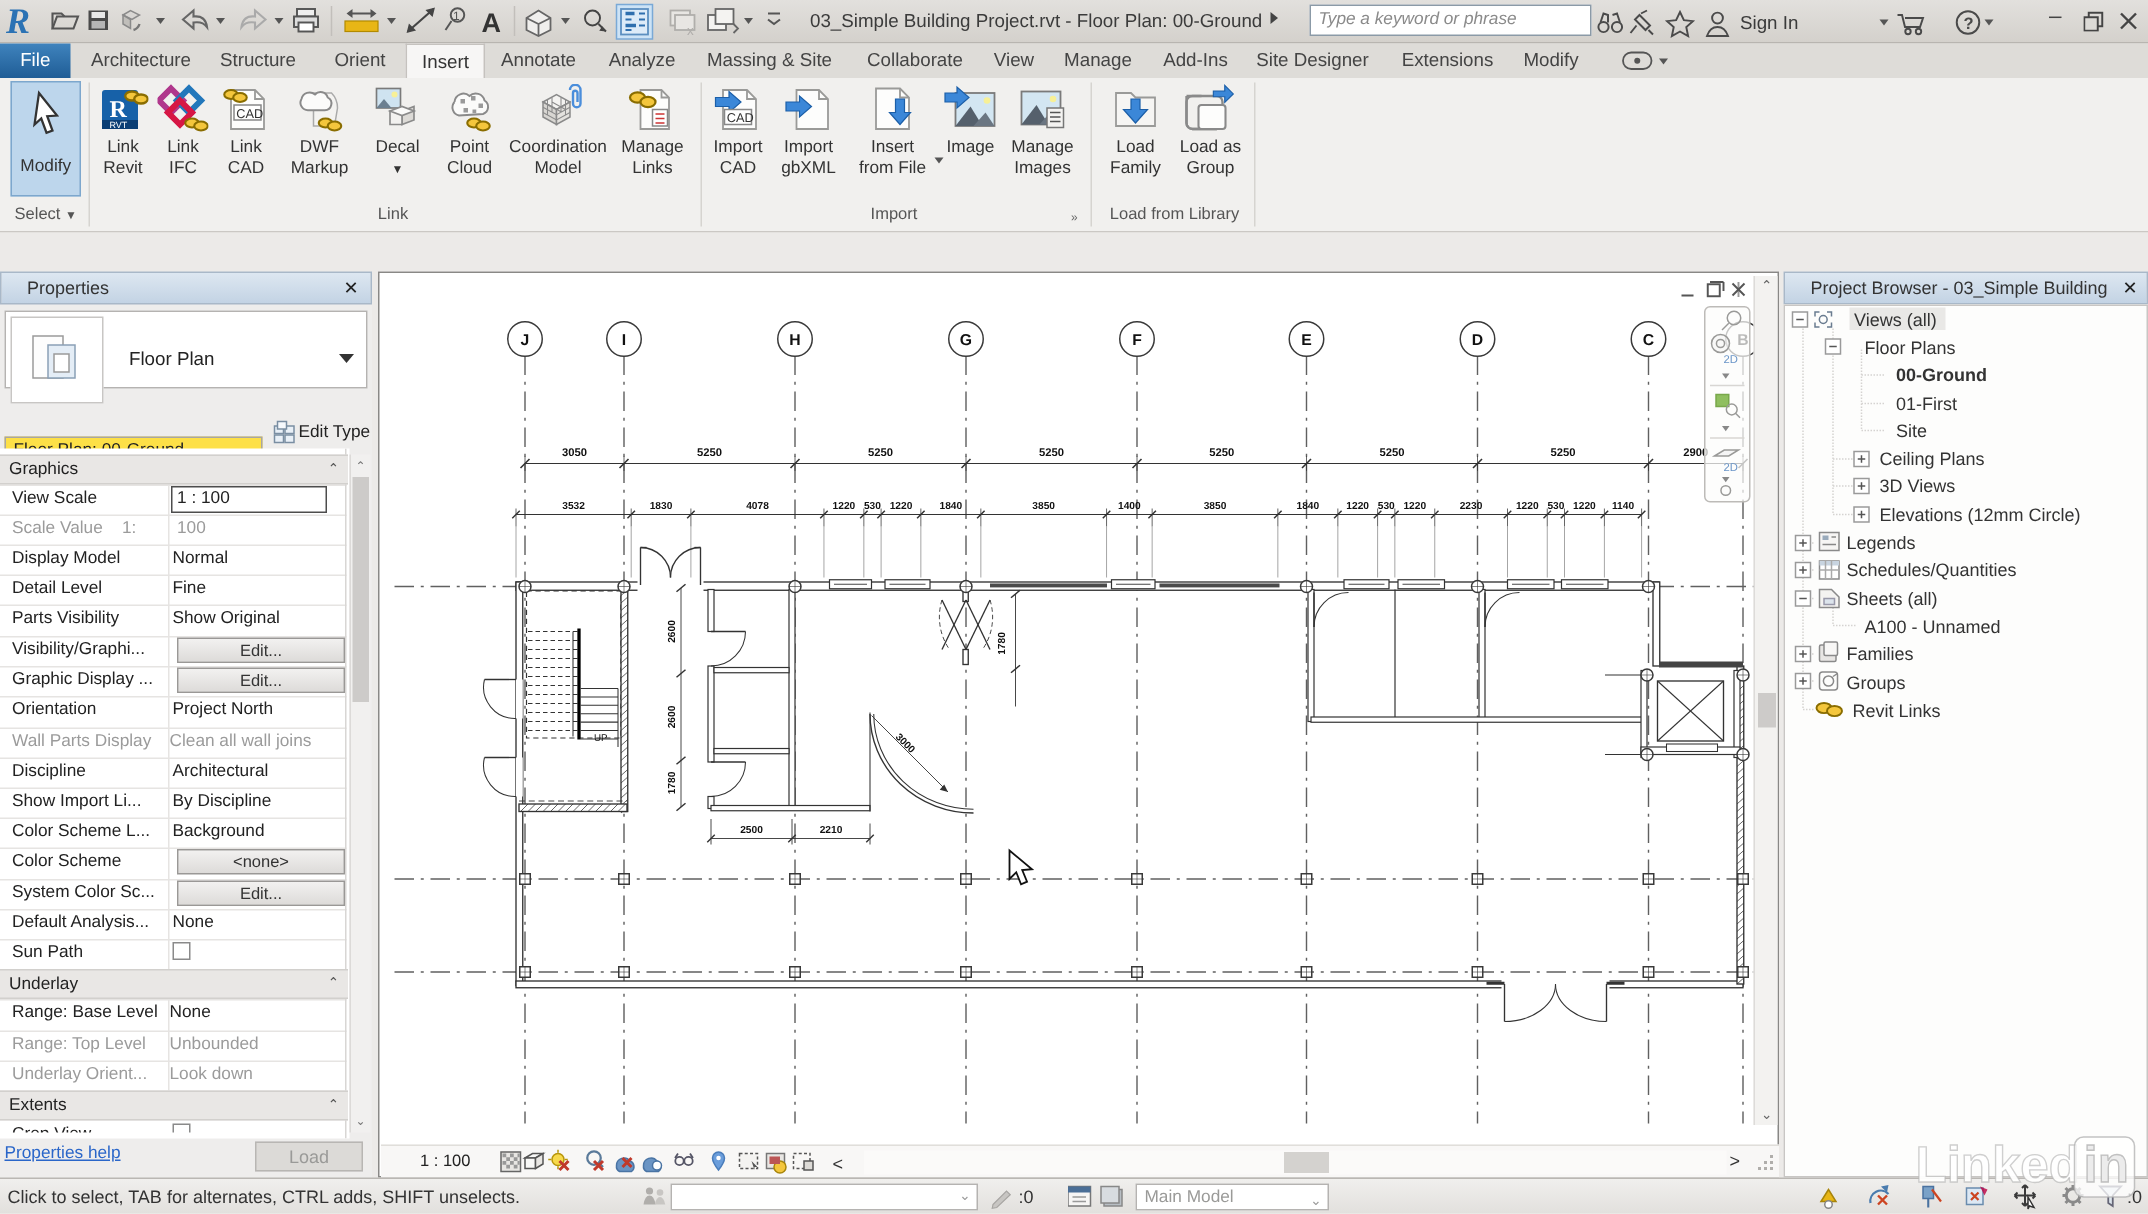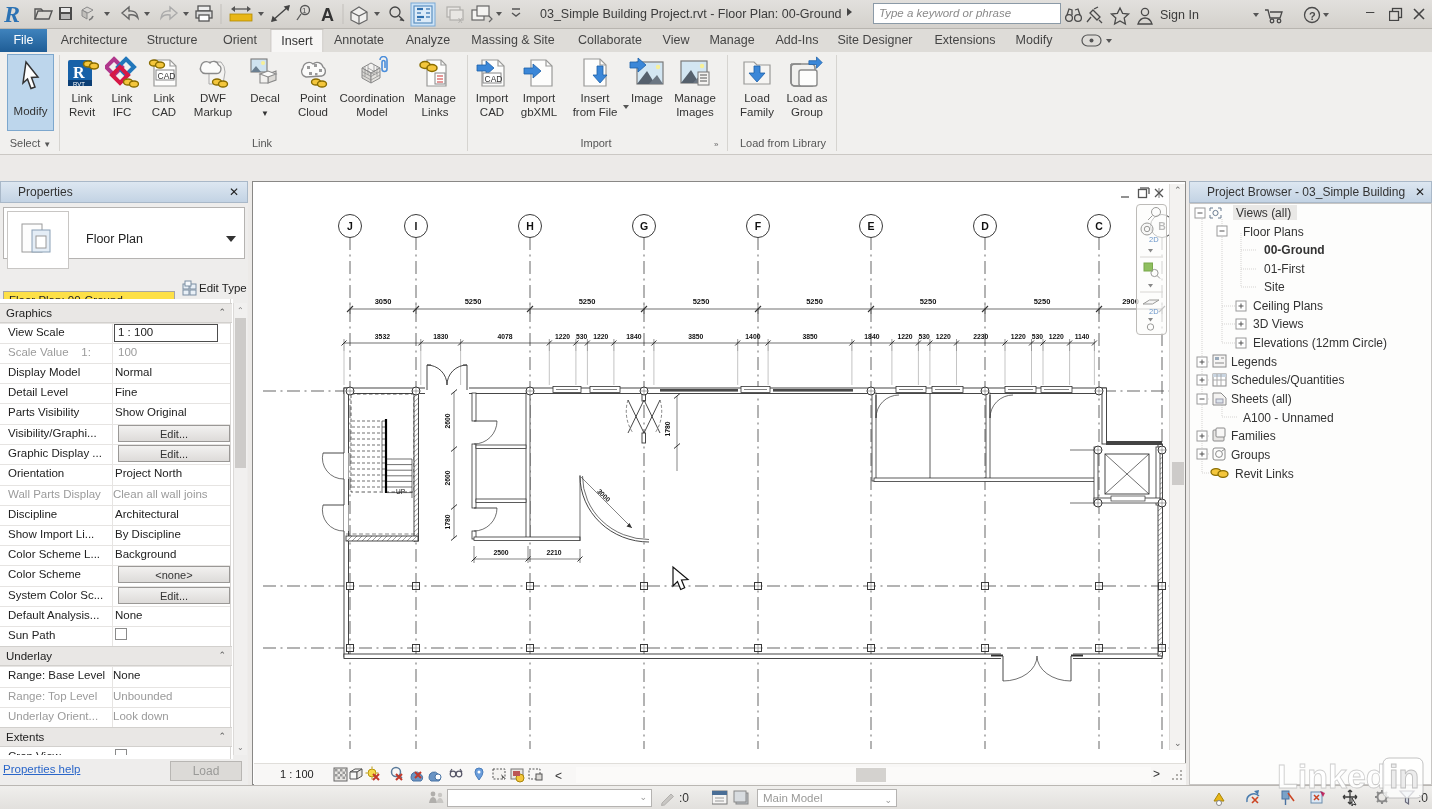--- a/index.html
+++ b/index.html
@@ -1293,20 +1293,21 @@
         <g stroke="#8a6d00" stroke-width="1.3" fill="#f4c63c">
             <ellipse cx="27" cy="269" rx="5" ry="3.4"></ellipse>
             <ellipse cx="34" cy="271" rx="5" ry="3.4"></ellipse>
           </g>
         <text x="46" y="275">Revit Links</text>
       </g>
     </svg>
   </div>
 </div>
 <div id="statusbar" class="abs">
+  <div class="abs" style="left:5px;top:5px">Click to select, TAB for alternates, CTRL adds, SHIFT unselects.</div>
   <svg class="abs" style="left:428px;top:4px" width="18" height="16">
       <g fill="#b0aeab">
         <circle cx="5" cy="4" r="2.4"></circle>
         <path d="M1 13 q1 -6 4 -6 q3 0 4 6 Z"></path>
         <circle cx="12" cy="5" r="2.2" fill="#c8c6c3"></circle>
         <path d="M8.5 13 q1 -5 3.5 -5 q2.5 0 3.5 5 Z" fill="#c8c6c3"></path>
       </g>
     </svg>
   <div class="abs" style="left:447px;top:3px;width:205px;height:18px;background:#fff;border:1px solid #b5b3b1">
     <span style="position:absolute;right:4px;top:2px;color:#999;font-size:9px">⌄</span>
@@ -1318,21 +1319,21 @@
   <svg class="abs" style="left:712px;top:4px" width="40" height="16">
     <rect x="0" y="1" width="15" height="13" fill="#f6f5f4" stroke="#777" stroke-width="1"></rect>
       <rect x="0" y="1" width="15" height="4" fill="#4a6e96"></rect>
       <line x1="3" y1="8" x2="12" y2="8" stroke="#999"></line>
       <line x1="3" y1="11" x2="12" y2="11" stroke="#999"></line>
     <g transform="translate(22,0)">
         <rect x="2" y="3" width="12" height="11" fill="#b8bec4" stroke="#888"></rect>
         <rect x="0" y="1" width="12" height="11" fill="#d8dce0" stroke="#888"></rect>
       </g>
   </svg>
-  <div class="abs" style="left:757px;top:3px;width:140px;height:18px;background:#fff;border:1px solid #b5b3b1;color:#9a9a98;font-size:11.5px;line-height:17px;padding-left:5px">Main Model
+  <div class="abs" style="left:757px;top:3px;width:129px;height:18px;background:#fff;border:1px solid #b5b3b1;color:#9a9a98;font-size:11.5px;line-height:17px;padding-left:5px">Main Model
     <span style="position:absolute;right:4px;top:2px;color:#999;font-size:9px">⌄</span></div>
   <svg class="abs" style="left:1202px;top:3px" width="229" height="19">
     <g transform="translate(8,0)">
         <path d="M4 12 l5 -8 l5 8 Z" fill="#e8b616" stroke="#a8850a"></path>
         <circle cx="9" cy="14" r="2.5" fill="#fff" stroke="#888"></circle>
       </g>
     <g transform="translate(44,0)">
         <path d="M1 13 a7 7 0 0 1 12 -6" fill="none" stroke="#4a7cae" stroke-width="1.5"></path>
         <path d="M8 2 l5 -1 l-1 5" fill="#4a7cae"></path>
         <path d="M6 8 l6 6 M12 8 l-6 6" stroke="#c42" stroke-width="1.6"></path>

